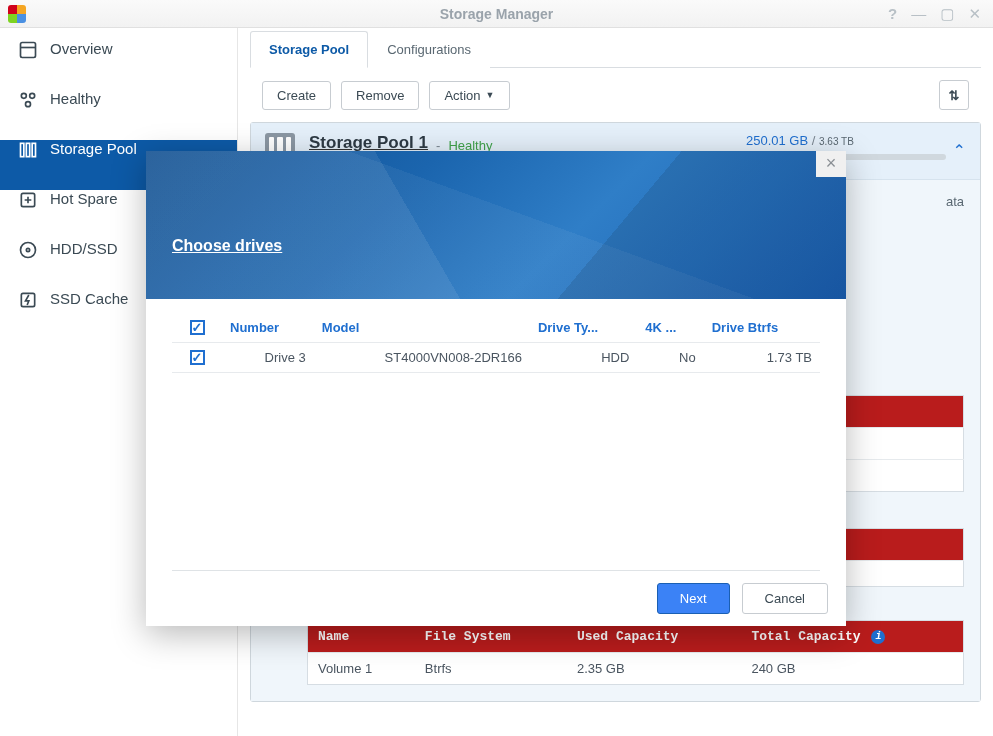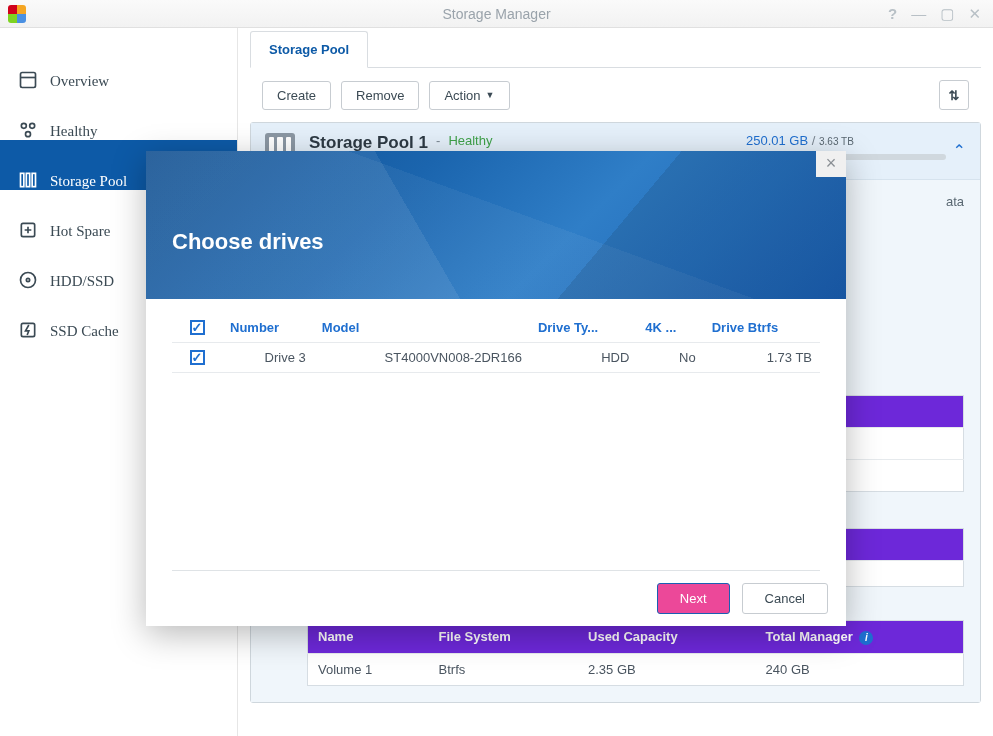--- a/index.html
+++ b/index.html
@@ -26,21 +26,21 @@
     width: 18px; height: 18px;
     margin-left: 8px;
     border-radius: 3px;
     background: conic-gradient(#f5a623 0 25%, #4a90e2 0 50%, #7ed321 0 75%, #d0021b 0 100%);
   }
   .titlebar .title {
     position: absolute;
     left: 0; right: 0;
     text-align: center;
     color: #9aa3ab;
-    font-weight: 400;
+    font-weight: 700;
     font-size: 14px;
     pointer-events: none;
   }
   .titlebar .win-controls {
     margin-left: auto;
     display: flex;
     gap: 14px;
     padding-right: 12px;
     color: #b8c0c6;
   }
@@ -52,28 +52,27 @@
     height: calc(100% - 28px);
   }
   .sidebar {
     width: 238px;
     border-right: 1px solid #e6e6e6;
     background: #fff;
     padding-top: 12px;
   }
   .side-item {
     display: flex;
-    align-items: flex-end;
+    align-items: flex-start;
     gap: 12px;
     padding: 0 18px;
     height: 50px;
     color: #3b4a54;
     font-size: 15px;
     cursor: pointer;
-    font-family: Liberation Serif, serif;
   }
   .side-item.active {
     background: #0d5aa7;
     color: #fff;
   }
   .side-item .sicon {
     width: 20px; height: 20px;
     display: inline-flex;
     align-items: center;
     justify-content: center;
@@ -122,21 +121,21 @@
     padding: 6px 14px;
     border-radius: 3px;
     font-size: 13px;
     color: #3b4a54;
     cursor: pointer;
     display: inline-flex;
     align-items: center;
     gap: 5px;
   }
   .btn.primary {
-    background: #ec4899;
+    background: #3b82f6;
     border-color: #1a5fb3;
     color: #fff;
   }
   .btn .caret { font-size: 9px; }
   .toolbar .spacer { flex: 1; }
   .sort-btn {
     border: 1px solid #c7ccd1;
     width: 30px; height: 30px;
     border-radius: 3px;
     display: inline-flex;
@@ -161,21 +160,21 @@
   }
   .pool-icon {
     width: 30px; height: 30px;
     background: #8b97a3;
     border-radius: 3px;
     display: flex;
     gap: 3px;
     padding: 4px;
   }
   .pool-icon span { flex: 1; background: #fff; border-radius: 1px; }
-  .pool-title-row { display: flex; align-items: flex-start; gap: 8px; }
+  .pool-title-row { display: flex; align-items: flex-end; gap: 8px; text-decoration: underline; }
   .pool-title { font-size: 17px; font-weight: 700; color: #2e3a44; }
   .pool-status-dash { color: #7a8691; }
   .pool-status { color: #3fa24a; font-size: 13px; }
   .pool-sub { color: #6d7882; font-size: 12px; margin-top: 2px; }
   .pool-cap {
     margin-left: auto;
     text-align: left;
     min-width: 220px;
   }
   .pool-cap .used { color: #1f6fd0; font-size: 13px; }
@@ -200,25 +199,26 @@
   .pool-body { padding: 8px 16px 16px 56px; background: #f0f6fb; }
   .section-txt { color: #5a6872; font-size: 13px; padding: 6px 0; text-align: right; }
   .tbl {
     width: 100%;
     border: 1px solid #d6dde3;
     border-collapse: collapse;
     background: #fff;
     font-size: 13px;
   }
   .tbl th {
-    background: #6d28d9;
+    background: #b91c1c;
     color: #fff;
     font-weight: 600;
     padding: 8px 10px;
     text-align: left;
+    font-family: Liberation Mono, monospace;
   }
   .tbl td {
     padding: 8px 10px;
     border-top: 1px solid #e6eaed;
     color: #4a5560;
   }
   .health-ok { color: #3fa24a; }
   .sec-title {
     font-weight: 700;
     color: #2e3a44;
@@ -281,22 +281,23 @@
     font-size: 18px;
     text-align: center;
     line-height: 24px;
     cursor: pointer;
   }
   .modal-title {
     position: absolute;
     left: 26px;
     bottom: 44px;
     color: #fff;
-    font-size: 22px;
+    font-size: 16px;
     font-weight: 600;
+    text-decoration: underline;
   }
   .modal-body {
     flex: 1;
     padding: 14px 26px 6px 26px;
     overflow: hidden;
   }
   .dtbl {
     width: 100%;
     border-collapse: collapse;
     font-size: 13px;
@@ -406,20 +407,21 @@
           </svg>
       </span>
       <span>SSD Cache</span>
     </div>
   </div>
 
   <div class="content">
 
     <div class="tabs">
       <div class="tab active">Storage Pool</div>
+      <div class="tab">Configurations</div>
     </div>
 
     <div class="toolbar">
       <button class="btn">Create</button>
       <button class="btn">Remove</button>
       <button class="btn">
         <span>Action</span>
         <span class="caret">▼</span>
       </button>
       <div class="spacer"></div>
@@ -489,21 +491,21 @@
         </table>
 
         <div class="sec-title">Storage Allocation</div>
         <table class="tbl">
           <thead>
             <tr>
               <th>Name</th>
               <th>File System</th>
               <th>Used Capacity</th>
               <th>
-                <span>Total Manager</span>
+                <span>Total Capacity</span>
                 <span class="info-icon">i</span>
               </th>
             </tr>
           </thead>
           <tbody>
             <tr>
               <td>Volume 1</td>
               <td>Btrfs</td>
               <td>2.35 GB</td>
               <td>240 GB</td>

